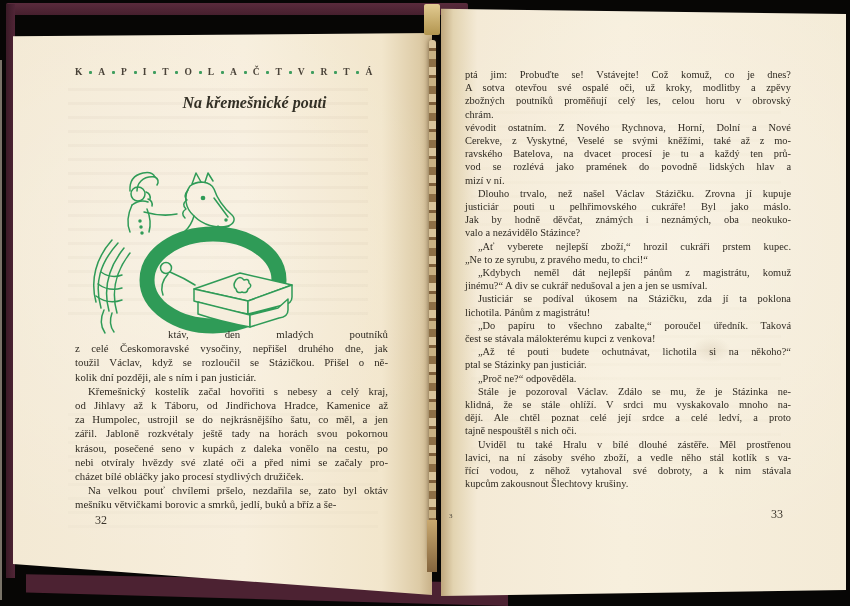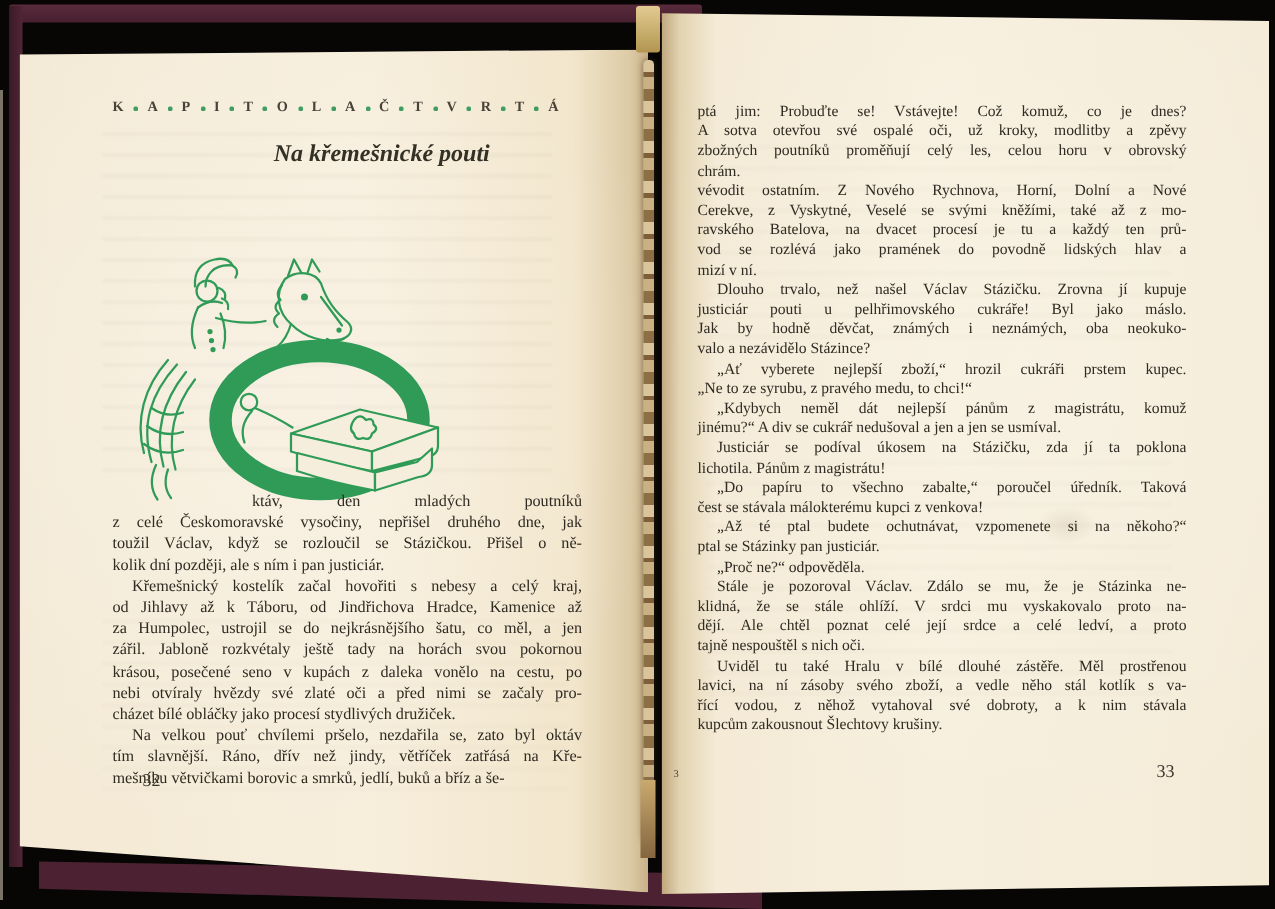--- a/index.html
+++ b/index.html
@@ -168,21 +168,20 @@
         <div class="ln">toužil Václav, když se rozloučil se Stázičkou. Přišel o ně-</div>
         <div class="ln ln-last">kolik dní později, ale s ním i pan justiciár.</div>
         <div class="ln ln-ind">Křemešnický kostelík začal hovořiti s nebesy a celý kraj,</div>
         <div class="ln">od Jihlavy až k Táboru, od Jindřichova Hradce, Kamenice až</div>
         <div class="ln">za Humpolec, ustrojil se do nejkrásnějšího šatu, co měl, a jen</div>
         <div class="ln">zářil. Jabloně rozkvétaly ještě tady na horách svou pokornou</div>
         <div class="ln">krásou, posečené seno v kupách z daleka vonělo na cestu, po</div>
         <div class="ln">nebi otvíraly hvězdy své zlaté oči a před nimi se začaly pro-</div>
         <div class="ln ln-last">cházet bílé obláčky jako procesí stydlivých družiček.</div>
         <div class="ln ln-ind">Na velkou pouť chvílemi pršelo, nezdařila se, zato byl oktáv</div>
-        <div class="ln">tím slavnější. Ráno, dřív než jindy, větříček zatřásá na Kře-</div>
         <div class="ln ln-last">mešníku větvičkami borovic a smrků, jedlí, buků a bříz a še-</div>
       </div>
 
     <div class="pnum pnum-left">32</div>
   </div>
 
   <div class="page page-right">
     <div class="ghost" style="left:30px;top:90px;width:310px;height:140px;opacity:.25;"></div>
     <div class="ghost" style="left:30px;top:300px;width:310px;height:160px;opacity:.25;"></div>
     <div class="stain" style="left:250px;top:330px;width:40px;height:26px;background:radial-gradient(rgba(150,125,85,.14),rgba(0,0,0,0) 70%);"></div>
@@ -202,25 +201,25 @@
         <div class="ln">Jak by hodně děvčat, známých i neznámých, oba neokuko-</div>
         <div class="ln ln-last">valo a nezávidělo Stázince?</div>
         <div class="ln ln-ind">„Ať vyberete nejlepší zboží,“ hrozil cukráři prstem kupec.</div>
         <div class="ln ln-last">„Ne to ze syrubu, z pravého medu, to chci!“</div>
         <div class="ln ln-ind">„Kdybych neměl dát nejlepší pánům z magistrátu, komuž</div>
         <div class="ln ln-last">jinému?“ A div se cukrář nedušoval a jen a jen se usmíval.</div>
         <div class="ln ln-ind">Justiciár se podíval úkosem na Stázičku, zda jí ta poklona</div>
         <div class="ln ln-last">lichotila. Pánům z magistrátu!</div>
         <div class="ln ln-ind">„Do papíru to všechno zabalte,“ poroučel úředník. Taková</div>
         <div class="ln ln-last">čest se stávala málokterému kupci z venkova!</div>
-        <div class="ln ln-ind">„Až té ptal budete ochutnávat, vzpomenete si na někoho?“</div>
+        <div class="ln ln-ind">„Až té pouti budete ochutnávat, lichotila si na někoho?“</div>
         <div class="ln ln-last">ptal se Stázinky pan justiciár.</div>
         <div class="ln ln-last ln-ind">„Proč ne?“ odpověděla.</div>
         <div class="ln ln-ind">Stále je pozoroval Václav. Zdálo se mu, že je Stázinka ne-</div>
-        <div class="ln">klidná, že se stále ohlíží. V srdci mu vyskakovalo proto na-</div>
+        <div class="ln">klidná, že se stále ohlíží. V srdci mu vyskakovalo mnoho na-</div>
         <div class="ln">dějí. Ale chtěl poznat celé její srdce a celé ledví, a proto</div>
         <div class="ln ln-last">tajně nespouštěl s nich oči.</div>
         <div class="ln ln-ind">Uviděl tu také Hralu v bílé dlouhé zástěře. Měl prostřenou</div>
         <div class="ln">lavici, na ní zásoby svého zboží, a vedle něho stál kotlík s va-</div>
         <div class="ln">řící vodou, z něhož vytahoval své dobroty, a k nim stávala</div>
         <div class="ln ln-last">kupcům zakousnout Šlechtovy krušiny.</div>
       </div>
 
     <div class="sigmark">3</div>
     <div class="pnum pnum-right">33</div>

